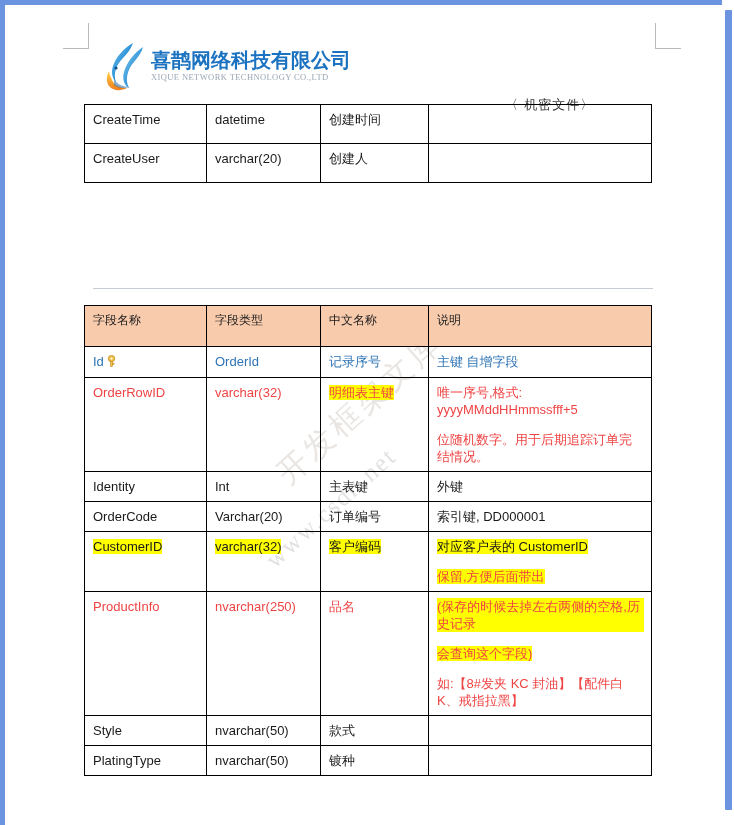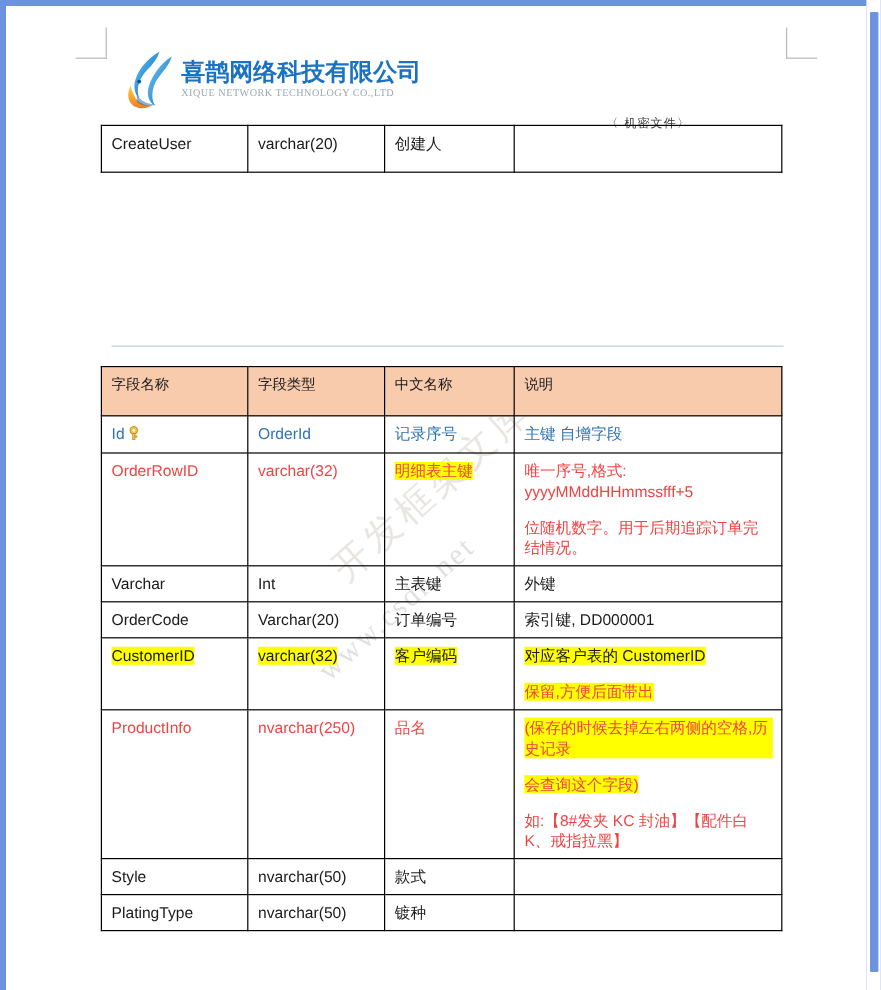--- a/index.html
+++ b/index.html
@@ -124,21 +124,21 @@
     letter-spacing: 0.4px;
     line-height: 11px;
     white-space: nowrap;
     margin-top: 1px;
   }
   .confidential {
     position: absolute;
     left: 500px;
     top: 55px;
     font-family: "DejaVu Sans", sans-serif;
-    font-size: 10px;
+    font-size: 13px;
     color: #3b3b3b;
     letter-spacing: 1px;
     white-space: nowrap;
   }
 
   
   .doc-table {
     position: absolute;
     border-collapse: collapse;
     table-layout: fixed;
@@ -300,20 +300,26 @@
             <div class="logo-cn">喜鹊网络科技有限公司</div>
             <div class="logo-en">XIQUE NETWORK TECHNOLOGY CO.,LTD</div>
           </div>
         </div>
         <div class="confidential">〈 机密文件〉</div>
       </div>
 
       <table class="doc-table" id="table-top">
         <tbody>
           <tr>
+            <td class="c-name">CreateTime</td>
+            <td class="c-type">datetime</td>
+            <td class="c-cn">创建时间</td>
+            <td class="c-desc"></td>
+          </tr>
+          <tr>
             <td class="c-name">CreateUser</td>
             <td class="c-type">varchar(20)</td>
             <td class="c-cn">创建人</td>
             <td class="c-desc"></td>
           </tr>
         </tbody>
       </table>
 
       <div class="section-rule"></div>
 
@@ -351,21 +357,21 @@
             <td class="c-name"><span class="t-red">OrderRowID</span></td>
             <td class="c-type"><span class="t-red">varchar(32)</span></td>
             <td class="c-cn"><span class="t-red hl">明细表主键</span></td>
             <td class="c-desc">
               <div class="para t-red">唯一序号,格式: yyyyMMddHHmmssfff+5</div>
               <div class="para t-red">位随机数字。用于后期追踪订单完结情况。</div>
             </td>
           </tr>
 
           <tr>
-            <td class="c-name">Varchar</td>
+            <td class="c-name">Identity</td>
             <td class="c-type">Int</td>
             <td class="c-cn">主表键</td>
             <td class="c-desc">
                 <div class="para">外键</div>
               </td>
           </tr>
 
           <tr>
             <td class="c-name">OrderCode</td>
             <td class="c-type">Varchar(20)</td>

